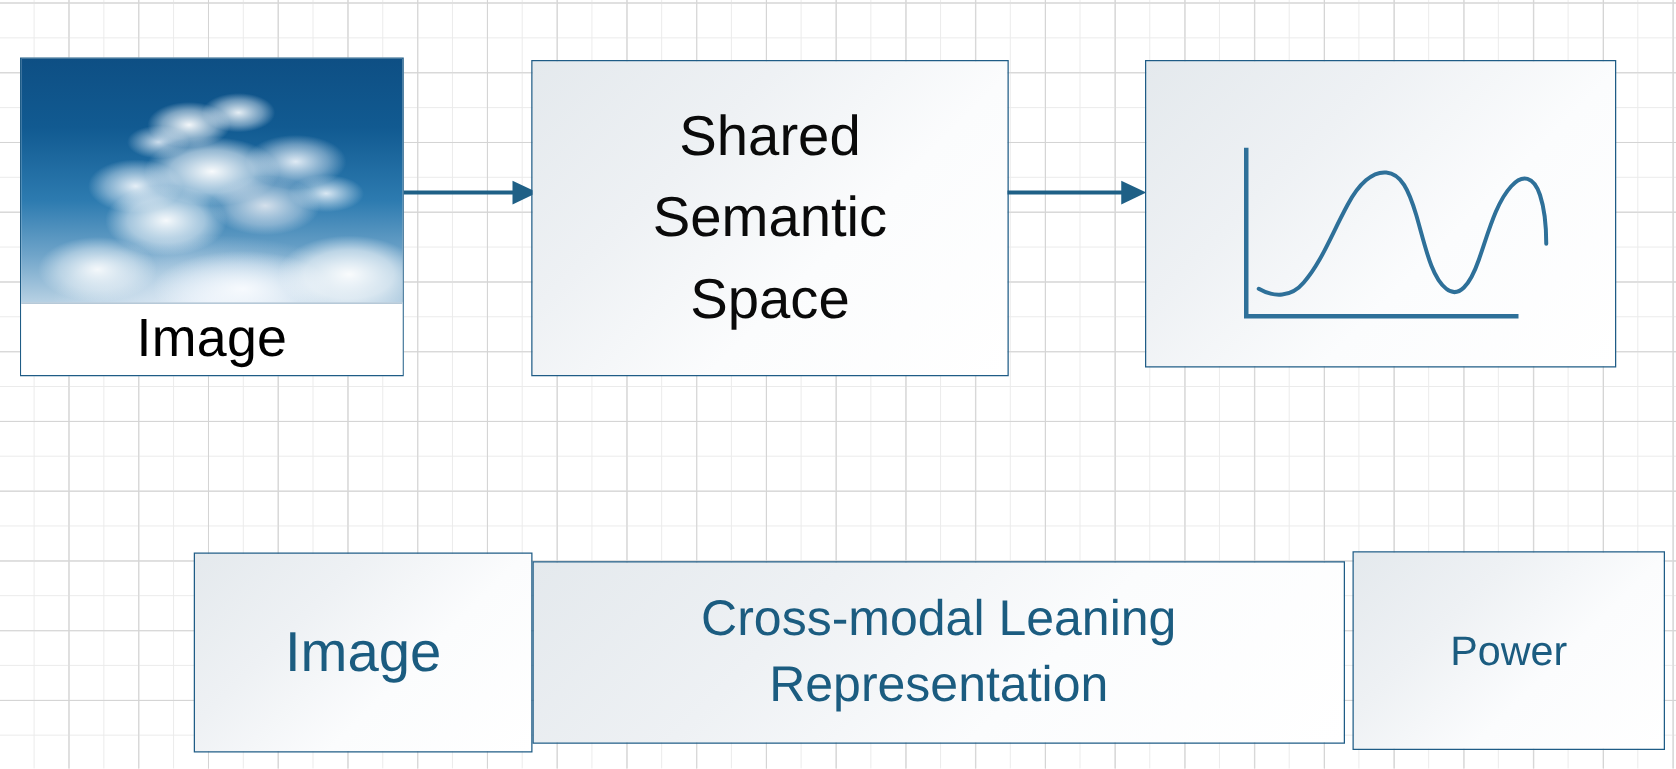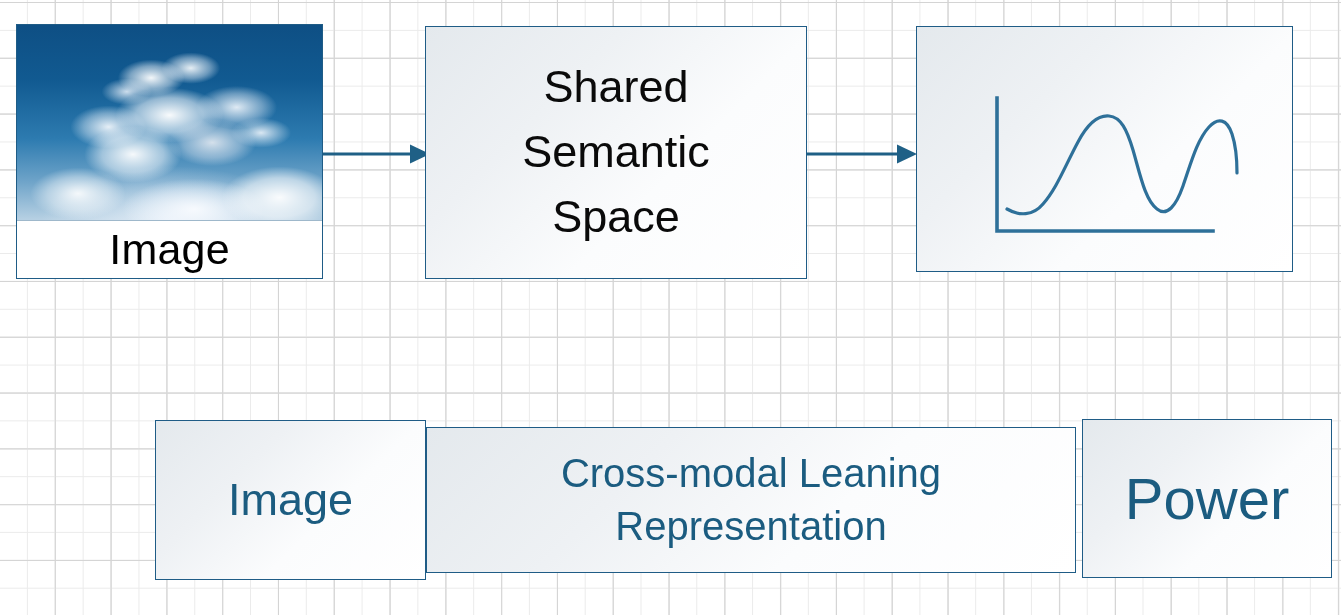--- a/index.html
+++ b/index.html
@@ -44,20 +44,21 @@
   .node {
     position: absolute;
     z-index: 3;
     box-sizing: border-box;
     border: 1.6px solid #1F5C86;
     background: linear-gradient(135deg, #e4e9ed 0%, #eef1f4 32%, #fbfcfd 62%, #ffffff 100%);
     display: flex;
     align-items: center;
     justify-content: center;
     text-align: center;
+    margin-top: 22px;
   }
 
   
   #image-photo-node {
     left: 16px;
     top: 24px;
     width: 307px;
     height: 255px;
     border: 1.6px solid #1F5C86;
     background: #ffffff;
@@ -158,21 +159,21 @@
     white-space: pre-line;
   }
   #power-node {
     left: 1082px;
     top: 419px;
     width: 250px;
     height: 159px;
     z-index: 5;
   }
   #power-node .label {
-    font-size: 58px;
+    font-size: 33px;
     color: #1B5C80;
   }
 </style>
 </head>
 <body>
 
 <div id="canvas">
   <div id="minor-grid"></div>
   <div id="major-grid"></div>
 

